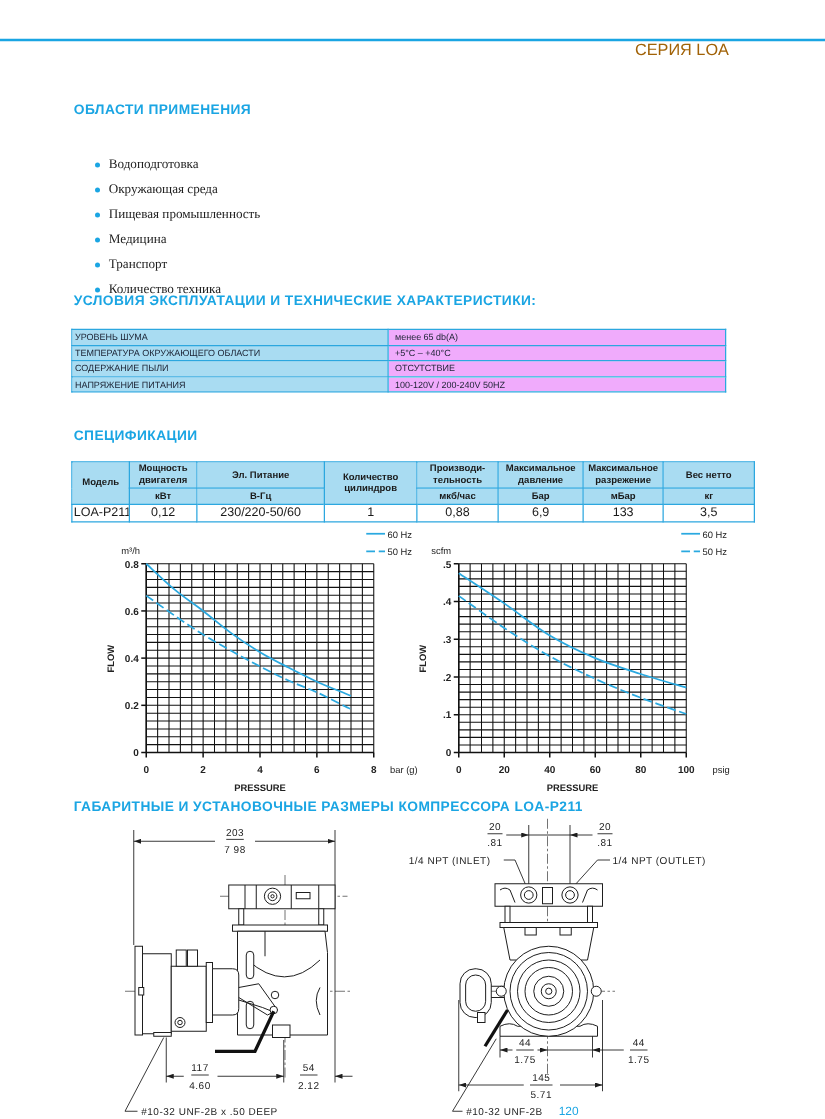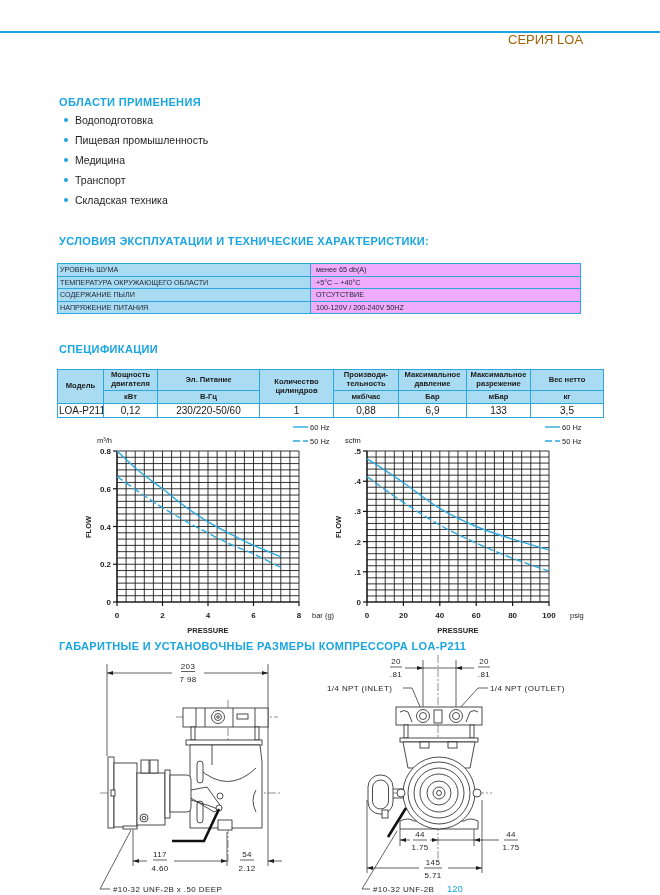--- a/index.html
+++ b/index.html
@@ -3,21 +3,21 @@
 <meta charset="utf-8">
 <style>
   html, body { margin: 0; padding: 0; background: #ffffff; }
   body { width: 660px; height: 895px; position: relative; overflow: hidden;
          font-family: "Liberation Sans", sans-serif; color: #1c1c1c; }
   .abs { position: absolute; }
   .top-rule { left: 0; top: 31px; width: 660px; height: 1.5px; background: #1aa5e3; }
   .series-title { left: 508px; top: 32px; font-size: 13px; color: #a16207; line-height: 16px; white-space: nowrap; }
   .heading { left: 59px; font-size: 11px; font-weight: bold; color: #1aa5e3; letter-spacing: 0.35px;
              line-height: 14px; white-space: nowrap; }
-  .bullet-list { left: 58px; top: 109px; margin: 4px; padding: 0; list-style: none; }
+  .bullet-list { left: 58px; top: 109px; margin: 16px; padding: 0; list-style: none; font-family: Liberation Serif, serif; }
   .bullet-list li { position: relative; height: 20px; line-height: 14px; font-size: 10.5px; color: #1e1e1e; padding-left: 13px; white-space: nowrap; }
   .bullet-list li .dot { position: absolute; left: 2px; top: 5px; width: 4px; height: 4px; border-radius: 50%; background: #1aa5e3; }
 
   table { border-collapse: collapse; table-layout: fixed; }
   .cond-table { left: 57px; top: 263px; width: 524px; }
   .cond-table td { border: 1px solid #2ca7df; height: 11.6px; padding: 0 2px; font-size: 7.2px; line-height: 11px;
                    white-space: nowrap; overflow: hidden; color: #1b2233; }
   .cond-table td.param { background: #a9dcf2; width: 248px; }
   .cond-table td.value { background: #f0abfc; padding-left: 5px; }
 
@@ -44,27 +44,28 @@
   .drawing .thick { fill: none; stroke: #111; stroke-width: 2.6; }
   .drawing text { font-family: "Liberation Sans", sans-serif; font-size: 8px; fill: #1e1e1e; letter-spacing: 0.4px; }
   .drawing text.page-num { fill: #1aa5e3; font-size: 9.5px; letter-spacing: 0; }
 </style>
 </head>
 <body>
 
 <div class="abs top-rule"></div>
 <div class="abs series-title">СЕРИЯ LOA</div>
 
-<div class="abs heading" style="top:95px">ОБЛАСТИ ПРИМЕНЕНИЯ</div>
+<div class="abs heading" style="top:81px">ОБЛАСТИ ПРИМЕНЕНИЯ</div>
 <ul class="abs bullet-list">
   <li><span class="dot"></span><span>Водоподготовка</span></li>
+  <li><span class="dot"></span><span>Окружающая среда</span></li>
   <li><span class="dot"></span><span>Пищевая промышленность</span></li>
   <li><span class="dot"></span><span>Медицина</span></li>
   <li><span class="dot"></span><span>Транспорт</span></li>
-  <li><span class="dot"></span><span>Складская техника</span></li>
+  <li><span class="dot"></span><span>Количество техника</span></li>
 </ul>
 
 <div class="abs heading" style="top:234px">УСЛОВИЯ ЭКСПЛУАТАЦИИ И ТЕХНИЧЕСКИЕ ХАРАКТЕРИСТИКИ:</div>
 <table class="abs cond-table">
   <tbody>
       <tr>
         <td class="param">УРОВЕНЬ ШУМА</td>
         <td class="value">менее 65 db(A)</td>
       </tr>
   <tr>

